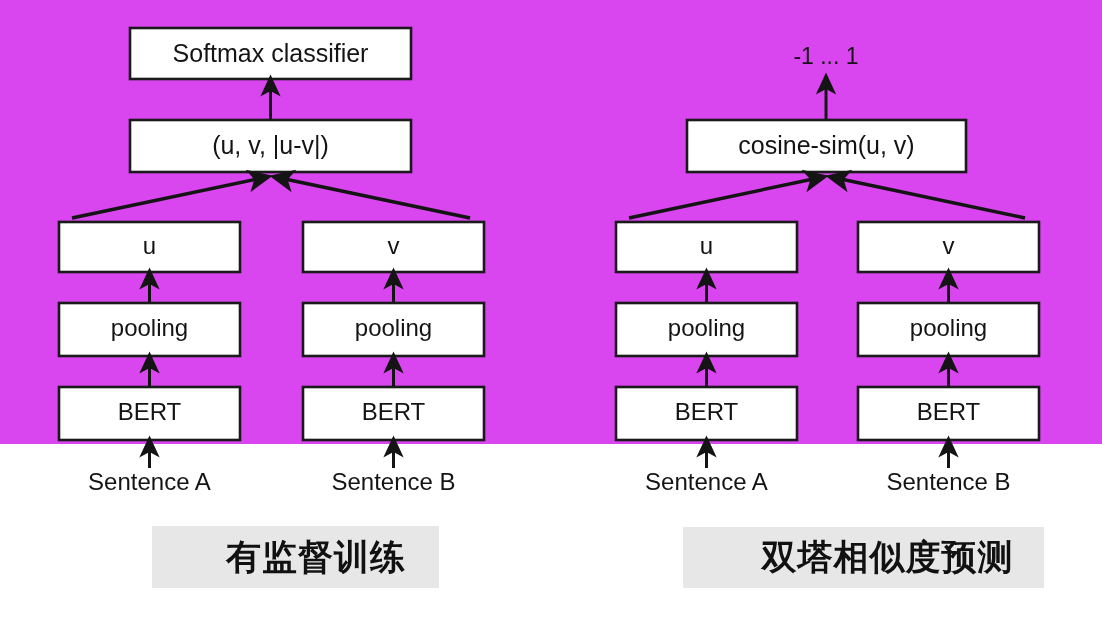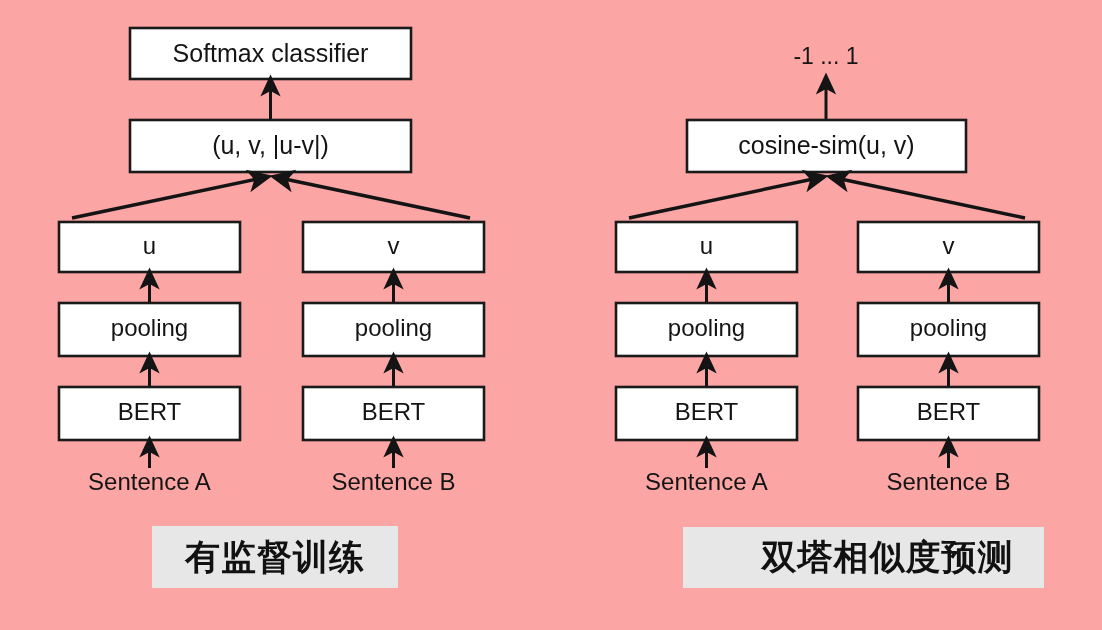--- a/index.html
+++ b/index.html
@@ -9,22 +9,22 @@
   }
   body {
     width: 1102px;
     height: 630px;
     font-family: "Liberation Sans", "DejaVu Sans", sans-serif;
     overflow: hidden;
   }
   #figure {
     position: relative;
     width: 1102px;
-    height: 630px;
-    background: #fca5a5;
+    height: 444px;
+    background: #d946ef;
   }
   svg.diagram {
     position: absolute;
     left: 0;
     top: 0;
     width: 1102px;
     height: 630px;
   }
   .box-rect {
     fill: #ffffff;
@@ -71,21 +71,21 @@
     justify-content: center;
   }
   .caption-text {
     font-family: "DejaVu Sans", "Liberation Sans", sans-serif;
     font-size: 35px;
     font-weight: 700;
     color: #111111;
     letter-spacing: 1px;
     white-space: nowrap;
   }
-  #caption-left  { left: 152px; top: 526px; width: 246px; height: 62px; }
+  #caption-left  { left: 152px; top: 526px; width: 246px; height: 62px; padding-left: 41px; }
   #caption-right { left: 683px; top: 527px; width: 313px; height: 61px; padding-left: 48px; }
 </style>
 </head>
 <body>
 
 <div id="figure">
 
   <svg class="diagram" viewBox="0 0 1102 630">
     <defs>
       <marker id="arrowhead" markerWidth="8" markerHeight="8" refX="4.2" refY="4" orient="auto" markerUnits="strokeWidth">

